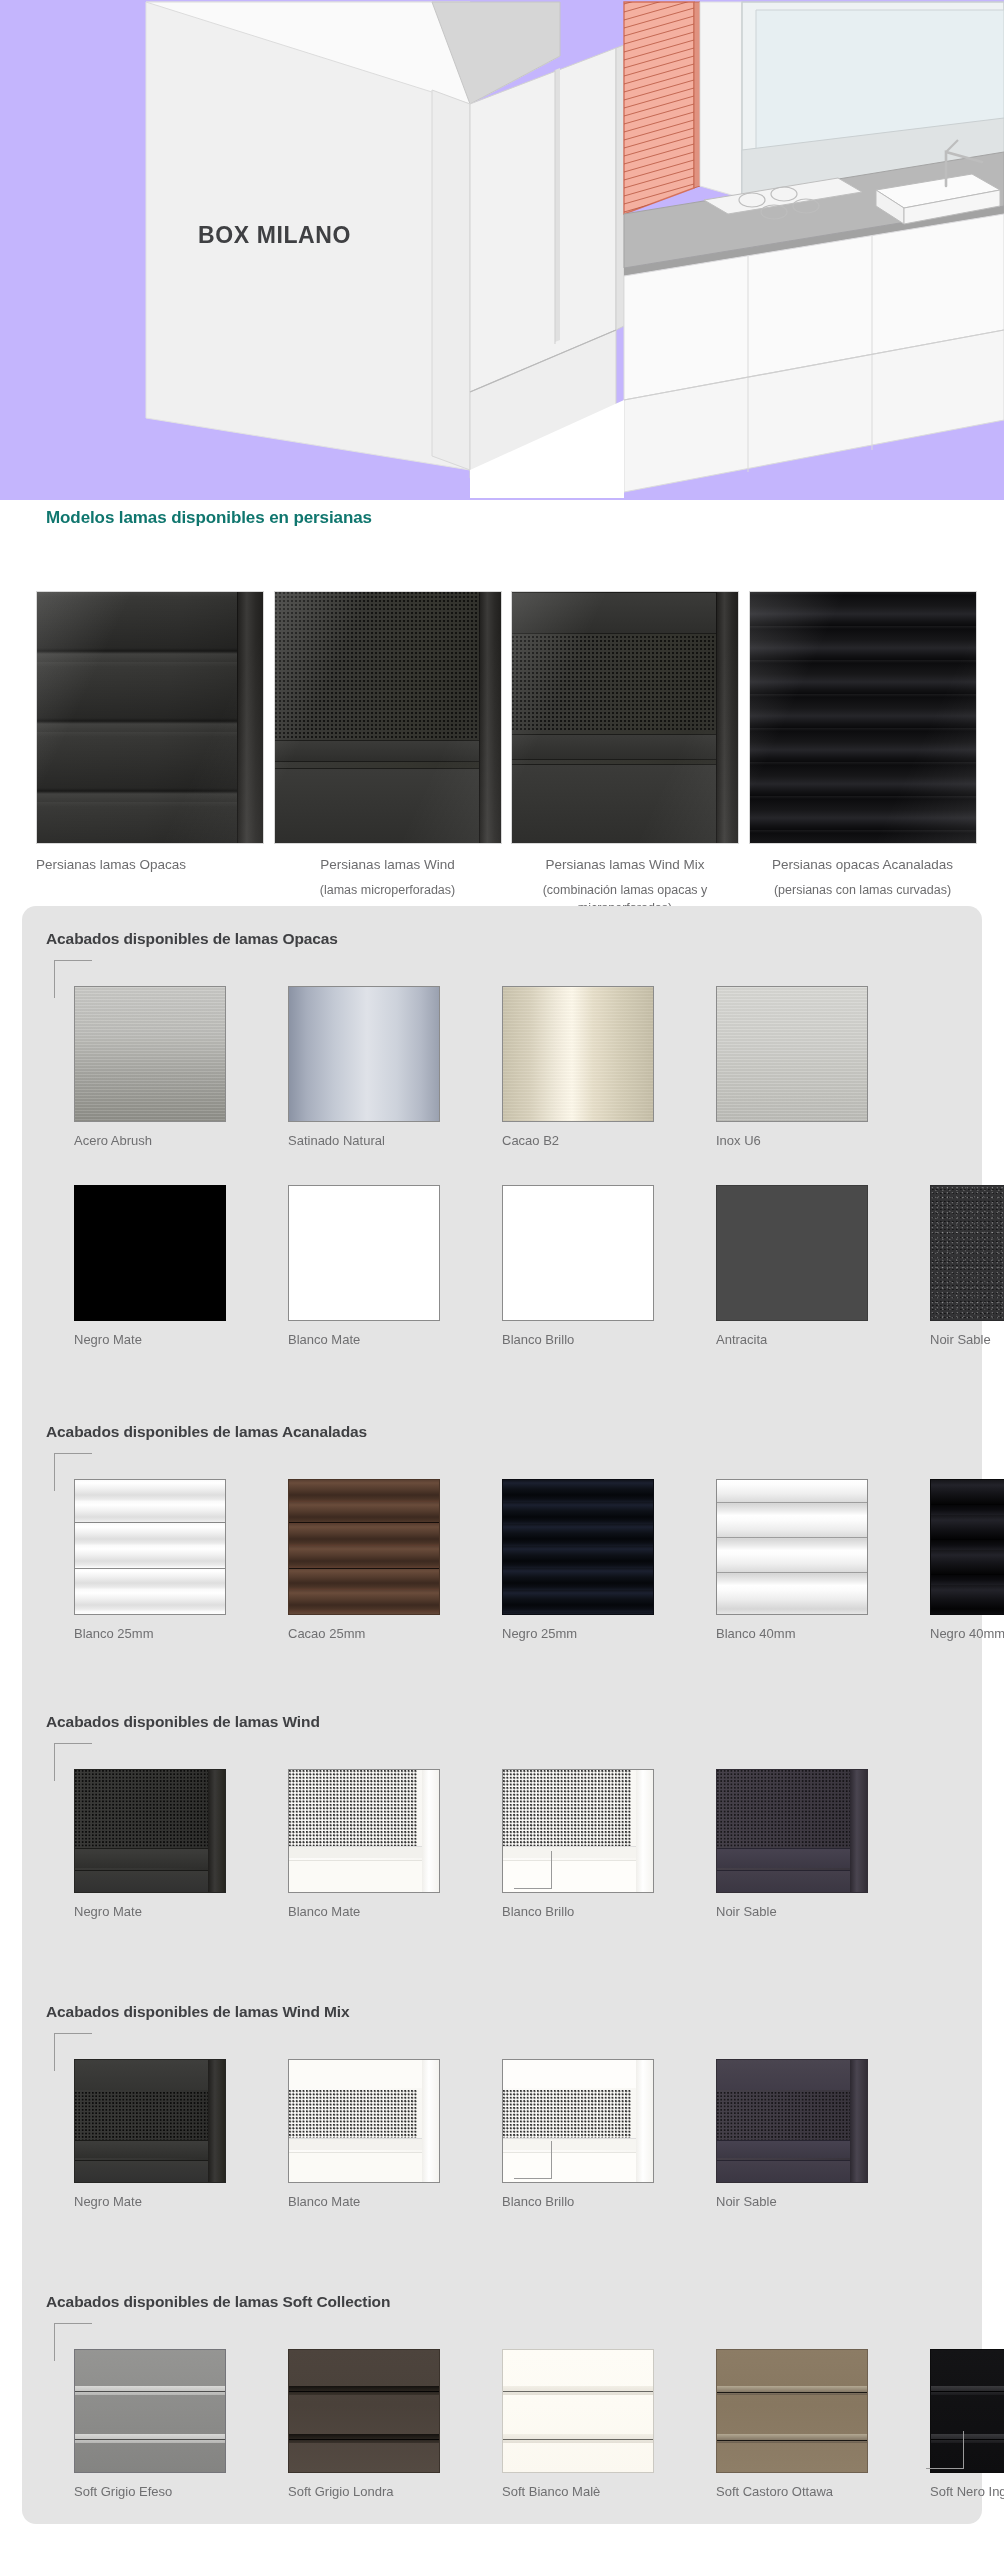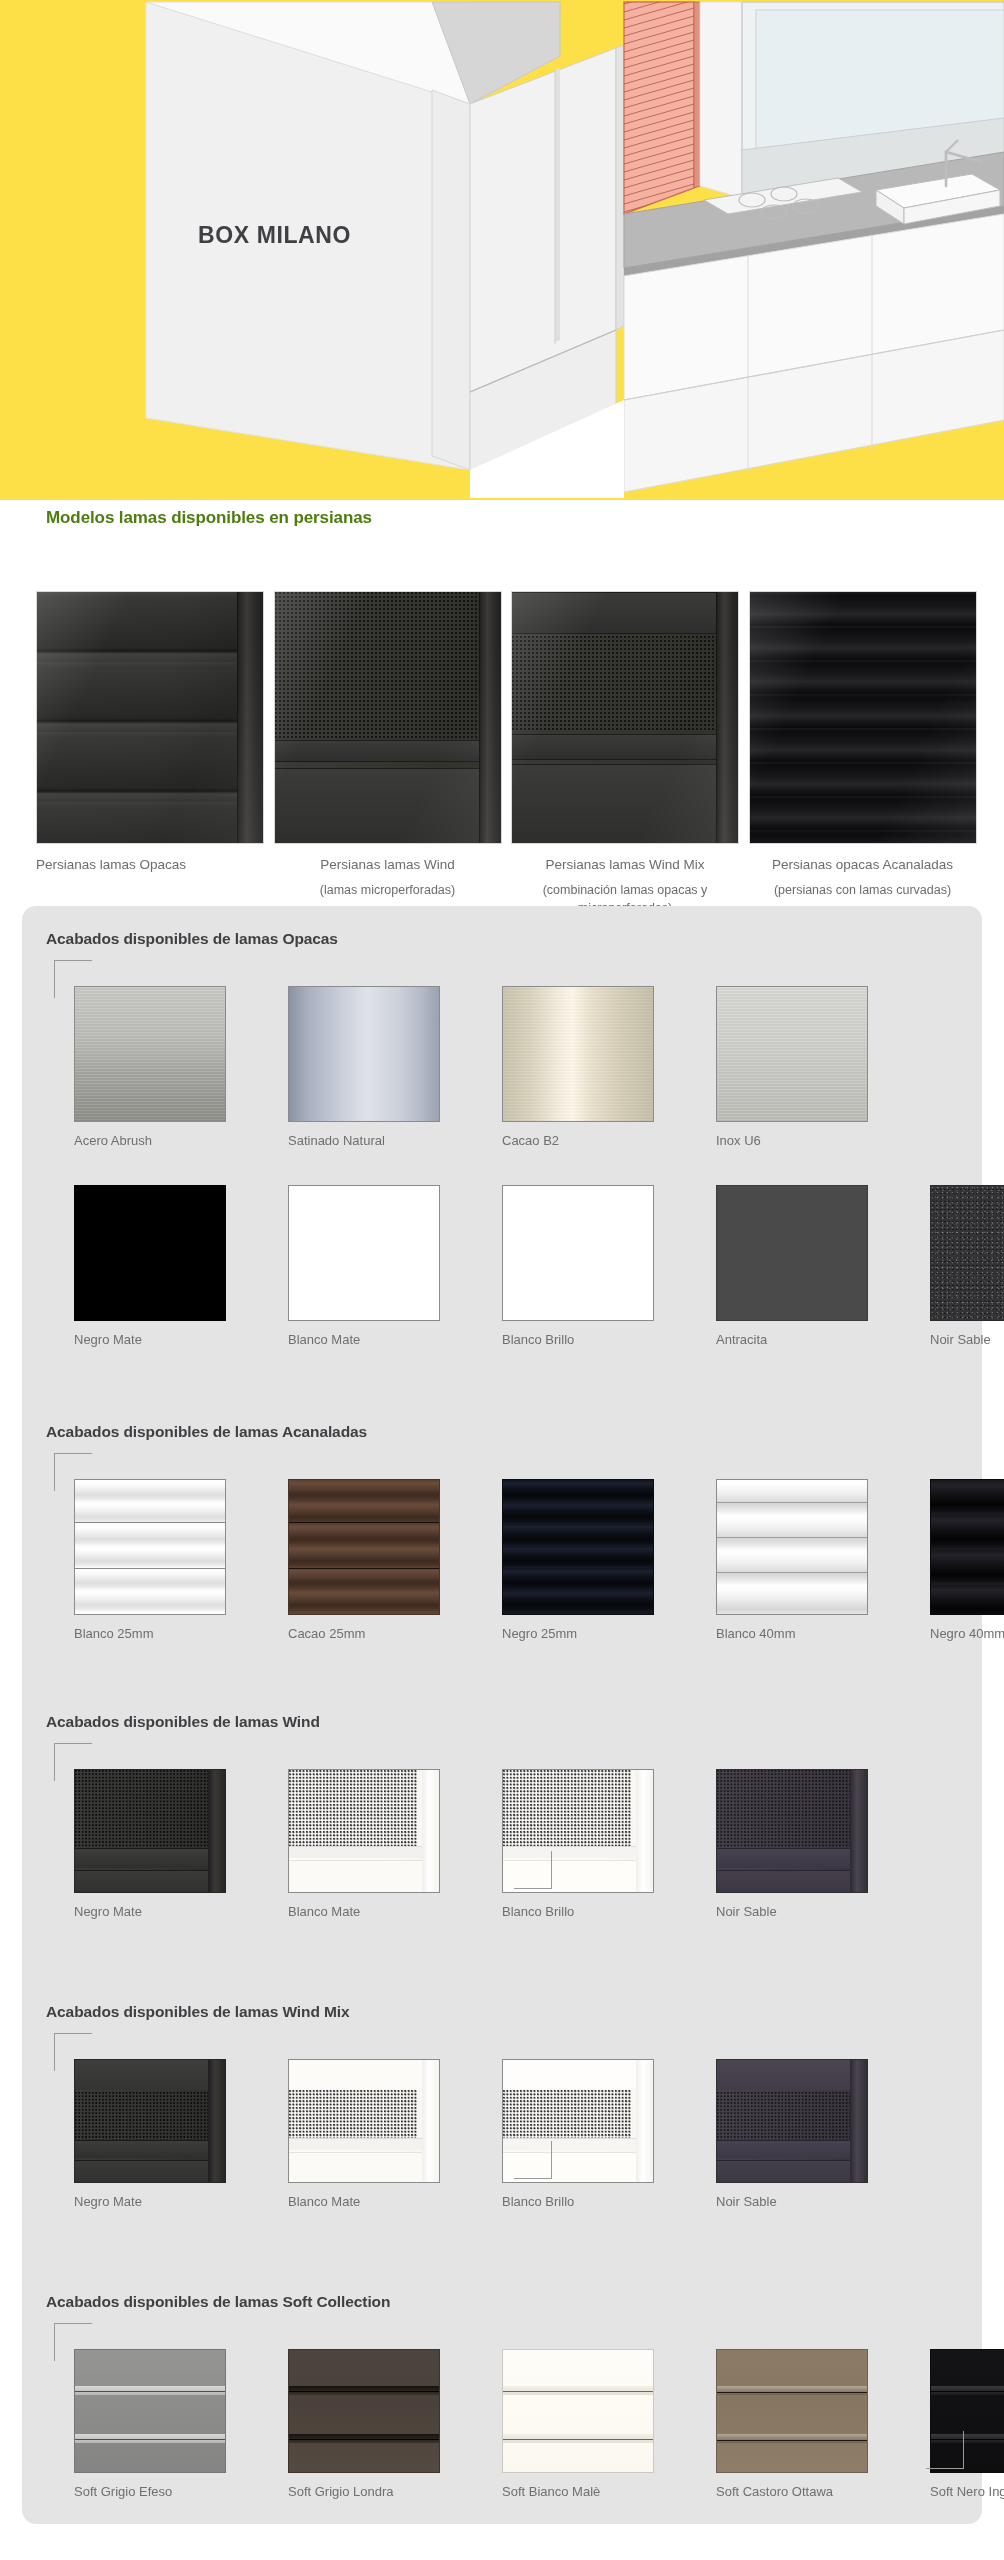--- a/index.html
+++ b/index.html
@@ -14,40 +14,40 @@
     position: relative;
     overflow: hidden;
   }
 
   
   .hero {
     position: relative;
     width: 1004px;
     height: 500px;
     overflow: hidden;
-    background: #fde047;
+    background: #c4b5fd;
   }
   .hero svg { display:block; }
   .hero-title {
     position: absolute;
     left: 198px; top: 222px;
     font-size: 23px;
     font-weight: bold;
     letter-spacing: 0.6px;
     color: #3f4043;
     font-family: "Liberation Sans", sans-serif;
   }
 
   
   .models-heading {
     position: absolute;
     left: 46px; top: 508px;
     font-size: 17px;
     font-weight: bold;
-    color: #4d7c0f;
+    color: #0f766e;
     letter-spacing: -0.1px;
   }
 
   
   .models-row {
     position: absolute;
     left: 36px; top: 543px;
     width: 950px;
     display: flex;
     gap: 0px;

